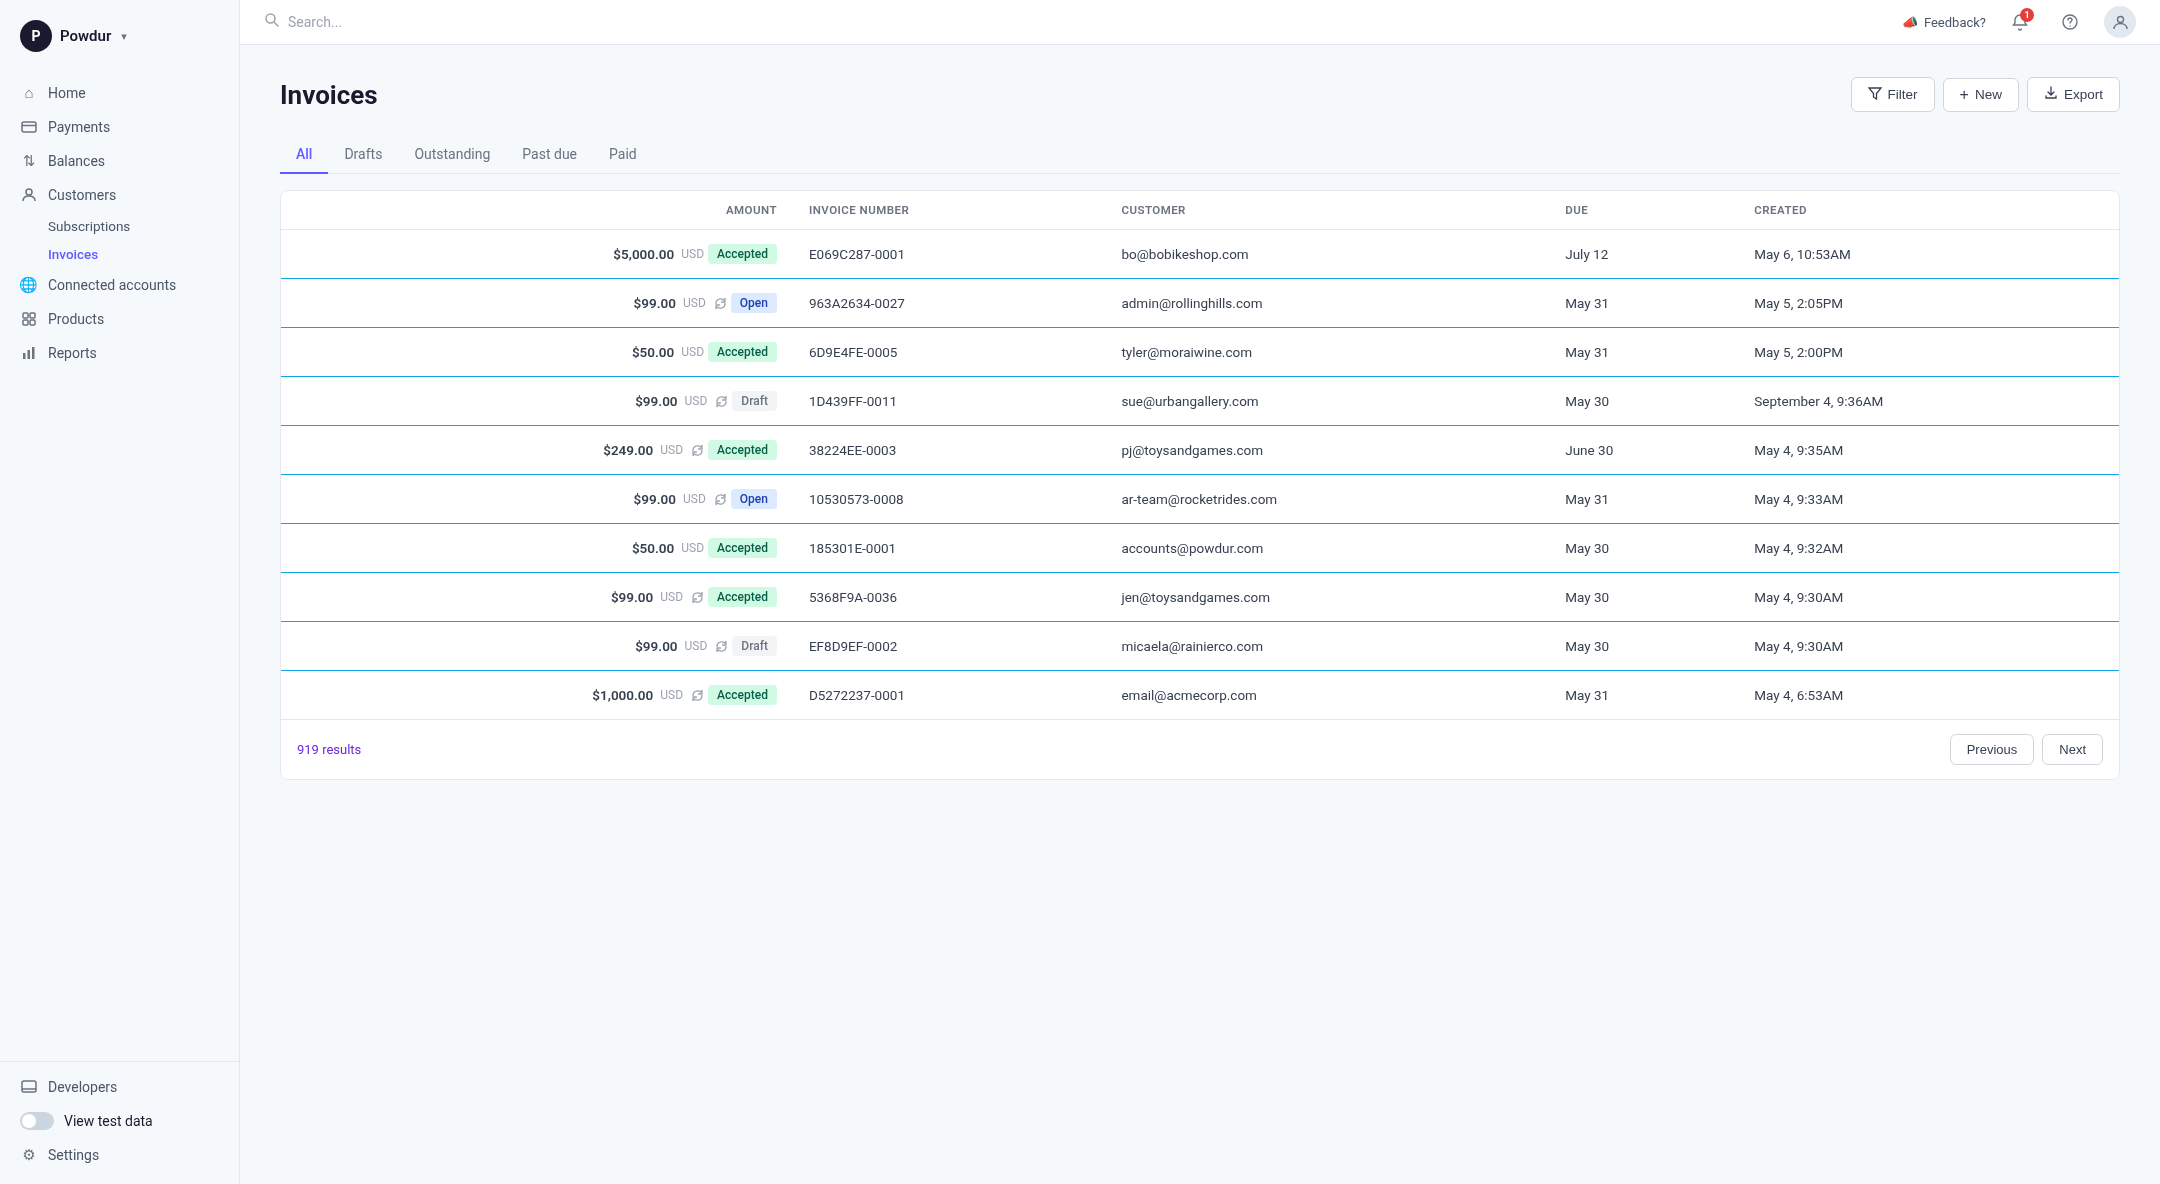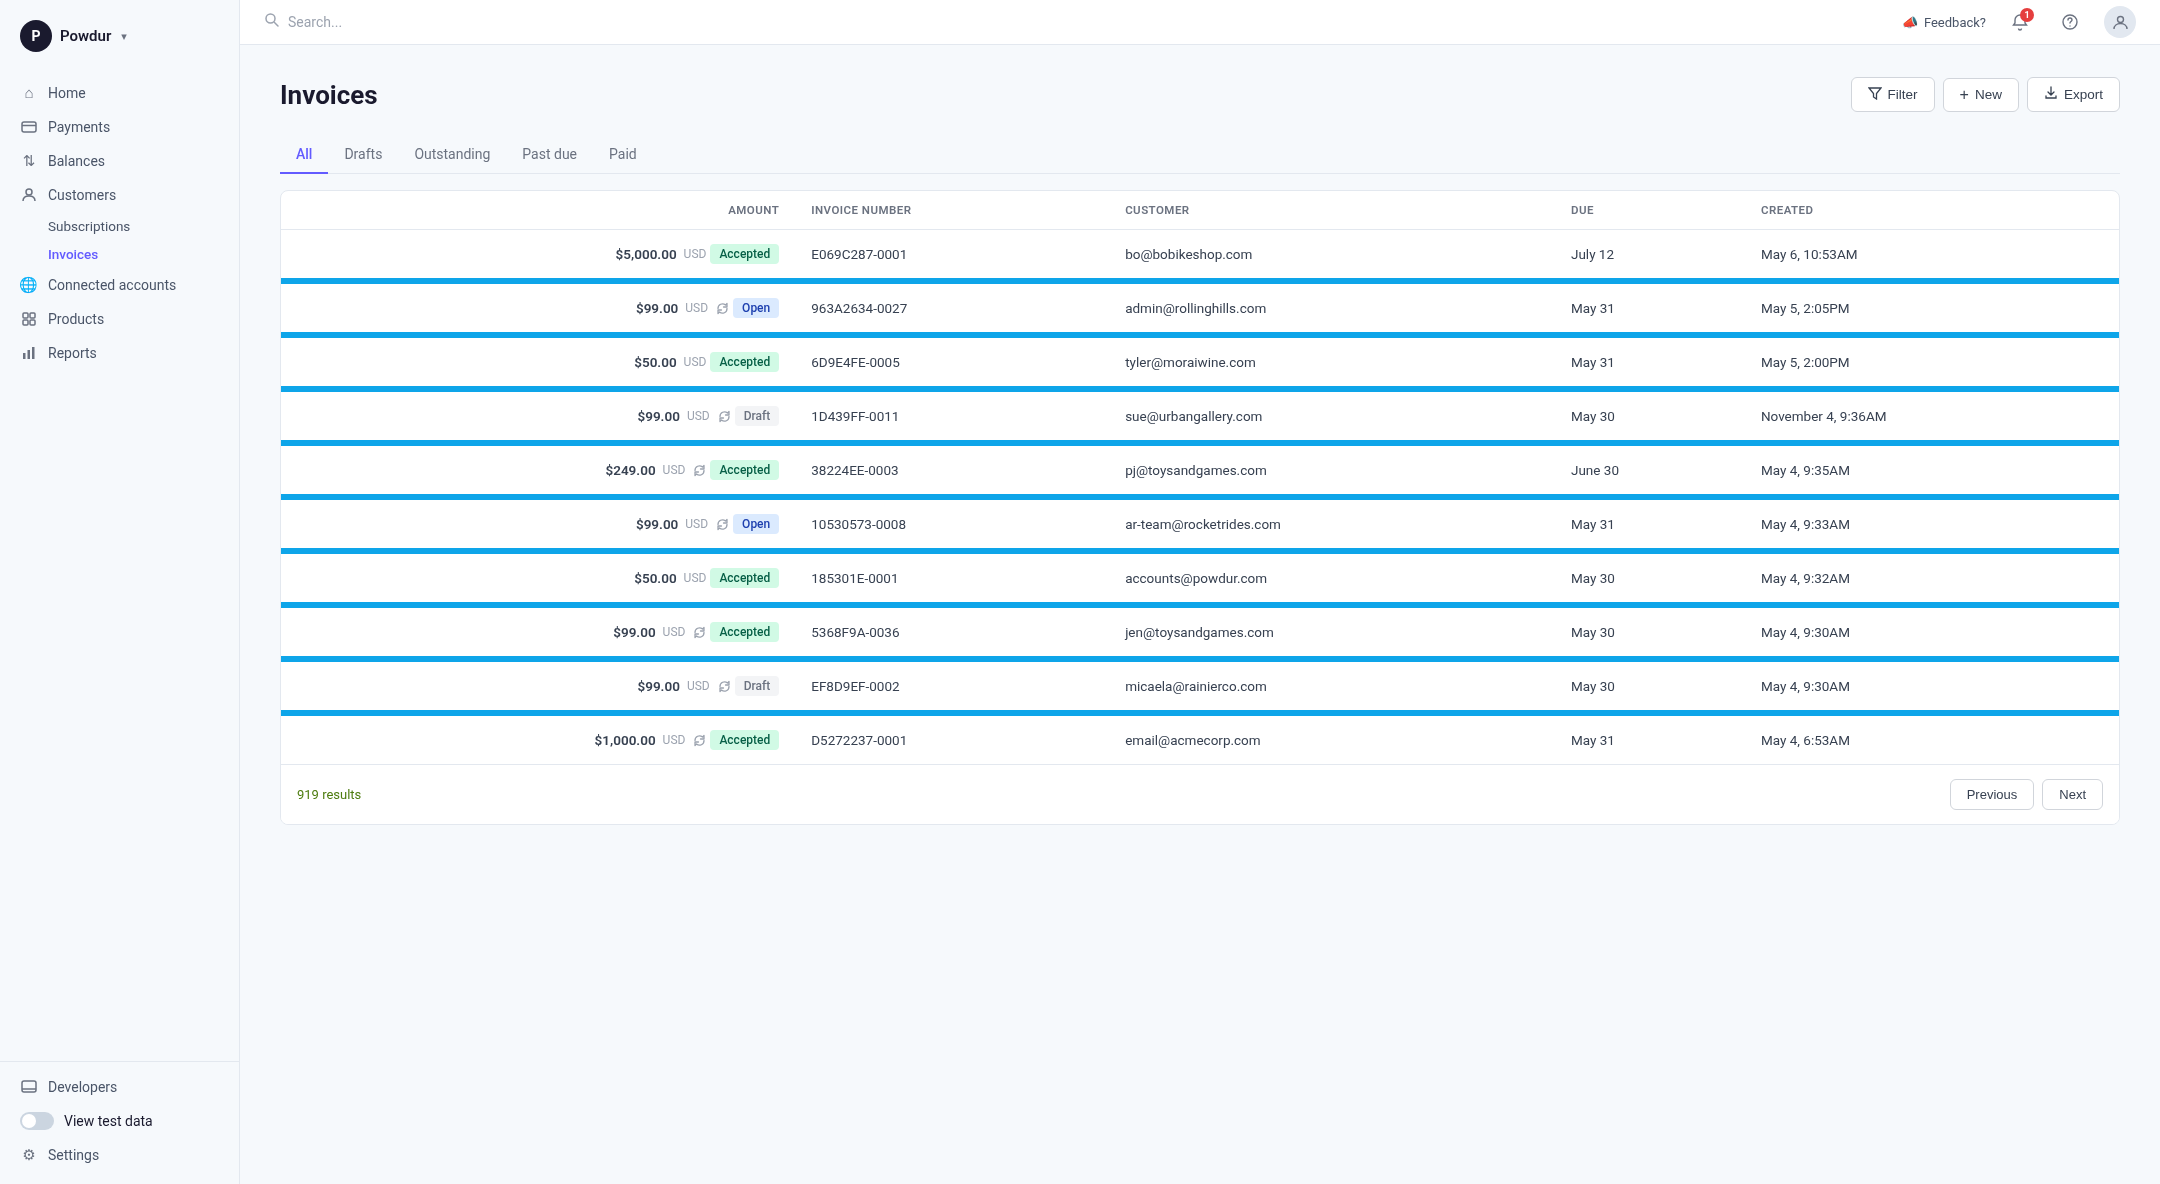--- a/index.html
+++ b/index.html
@@ -338,21 +338,21 @@
       text-align: left;
       letter-spacing: 0.04em;
       text-transform: uppercase;
     }
 
     thead th.amount-col {
       text-align: right;
     }
 
     tbody tr {
-      border-bottom: 6px solid #0ea5e9;
+      border-bottom: 1px solid #0ea5e9;
       cursor: pointer;
       transition: background 0.1s;
     }
 
     tbody tr:last-child {
       border-bottom: none;
     }
 
     tbody td {
       padding: 14px 16px;
@@ -408,21 +408,21 @@
       display: flex;
       align-items: center;
       justify-content: space-between;
       padding: 14px 16px;
       border-top: 1px solid #e3e8ef;
       background: white;
     }
 
     .results-count {
       font-size: 13px;
-      color: #4d7c0f;
+      color: #6d28d9;
     }
 
     .pagination {
       display: flex;
       gap: 8px;
     }
 
     .btn-page {
       padding: 7px 16px;
       border: 1px solid #d1d5db;
@@ -704,21 +704,21 @@
                       <path d="M2 6.5A4.5 4.5 0 0 1 9.5 3L11 1.5V5H7.5" stroke="#9ca3af" stroke-width="1.3" stroke-linecap="round" stroke-linejoin="round"></path>
                       <path d="M11 6.5A4.5 4.5 0 0 1 3.5 10L2 11.5V8H5.5" stroke="#9ca3af" stroke-width="1.3" stroke-linecap="round" stroke-linejoin="round"></path>
                     </svg>
       </span>
           <span class="status-badge badge-draft">Draft</span>
         </div>
       </td>
       <td>1D439FF-0011</td>
       <td>sue@urbangallery.com</td>
       <td>May 30</td>
-      <td>November 4, 9:36AM</td>
+      <td>September 4, 9:36AM</td>
     </tr>
             <tr>
       <td class="amount-cell">
         <div class="amount-group">
           <span>$249.00</span>
           <span class="currency-label">USD</span>
           <span class="recur-icon">
         <svg width="13" height="13" viewBox="0 0 13 13" fill="none">
                       <path d="M2 6.5A4.5 4.5 0 0 1 9.5 3L11 1.5V5H7.5" stroke="#9ca3af" stroke-width="1.3" stroke-linecap="round" stroke-linejoin="round"></path>
                       <path d="M11 6.5A4.5 4.5 0 0 1 3.5 10L2 11.5V8H5.5" stroke="#9ca3af" stroke-width="1.3" stroke-linecap="round" stroke-linejoin="round"></path>

